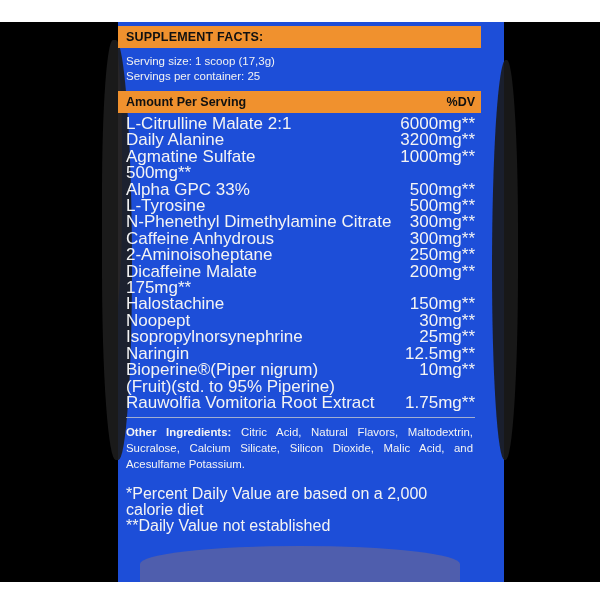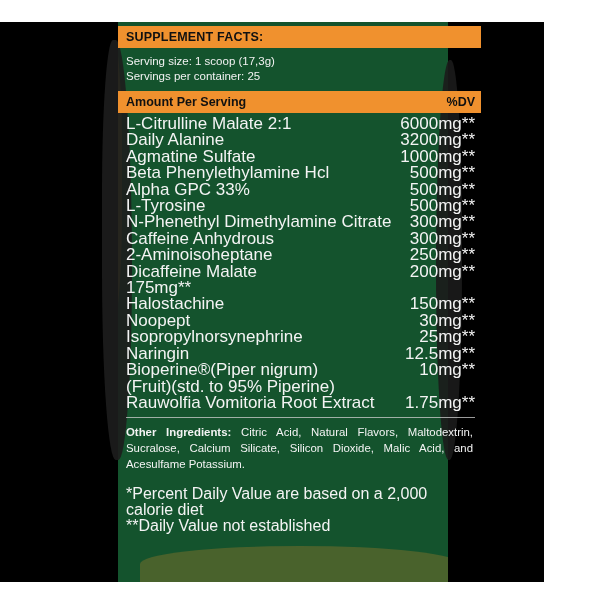--- a/index.html
+++ b/index.html
@@ -9,23 +9,23 @@
   }
   body {
     width: 600px;
     height: 600px;
     overflow: hidden;
     font-family: "Liberation Sans", sans-serif;
   }
 
   #page {
     position: relative;
-    width: 544px;
+    width: 600px;
     height: 600px;
-    background: #14532d;
+    background: #1d4ed8;
     overflow: hidden;
   }
 
   
   .edge-left {
     position: absolute;
     left: 0; top: 0;
     width: 118px; height: 600px;
     background: #000;
     z-index: 1;
@@ -197,21 +197,20 @@
       </div>
       <div class="ing-row">
         <span class="nm">Daily Alanine</span>
         <span class="amt">3200mg**</span>
       </div>
       <div class="ing-row">
         <span class="nm">Agmatine Sulfate</span>
         <span class="amt">1000mg**</span>
       </div>
       <div class="ing-row">
-        <span class="nm">Beta Phenylethylamine Hcl</span>
         <span class="amt">500mg**</span>
       </div>
       <div class="ing-row">
         <span class="nm">Alpha GPC 33%</span>
         <span class="amt">500mg**</span>
       </div>
       <div class="ing-row">
         <span class="nm">L-Tyrosine</span>
         <span class="amt">500mg**</span>
       </div>

